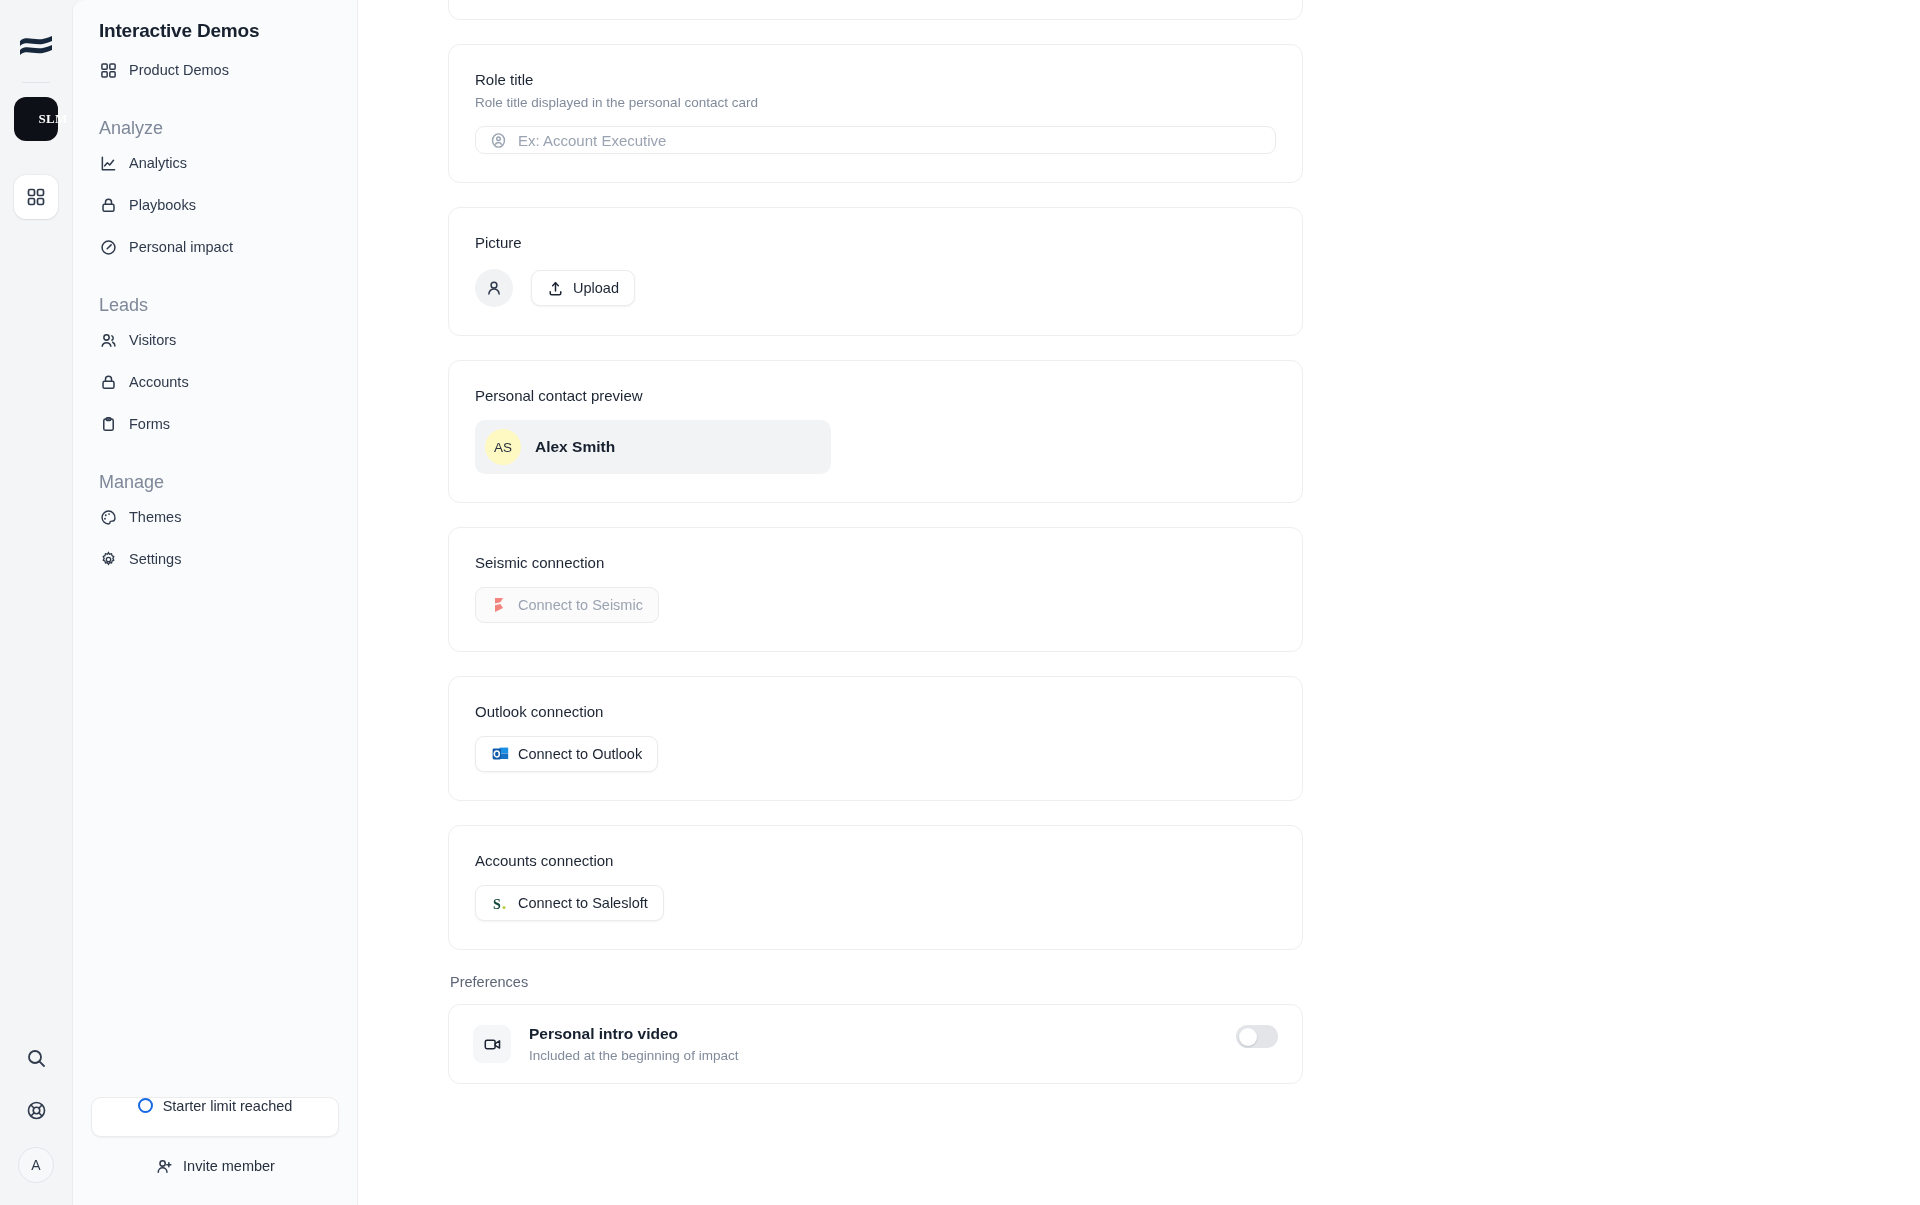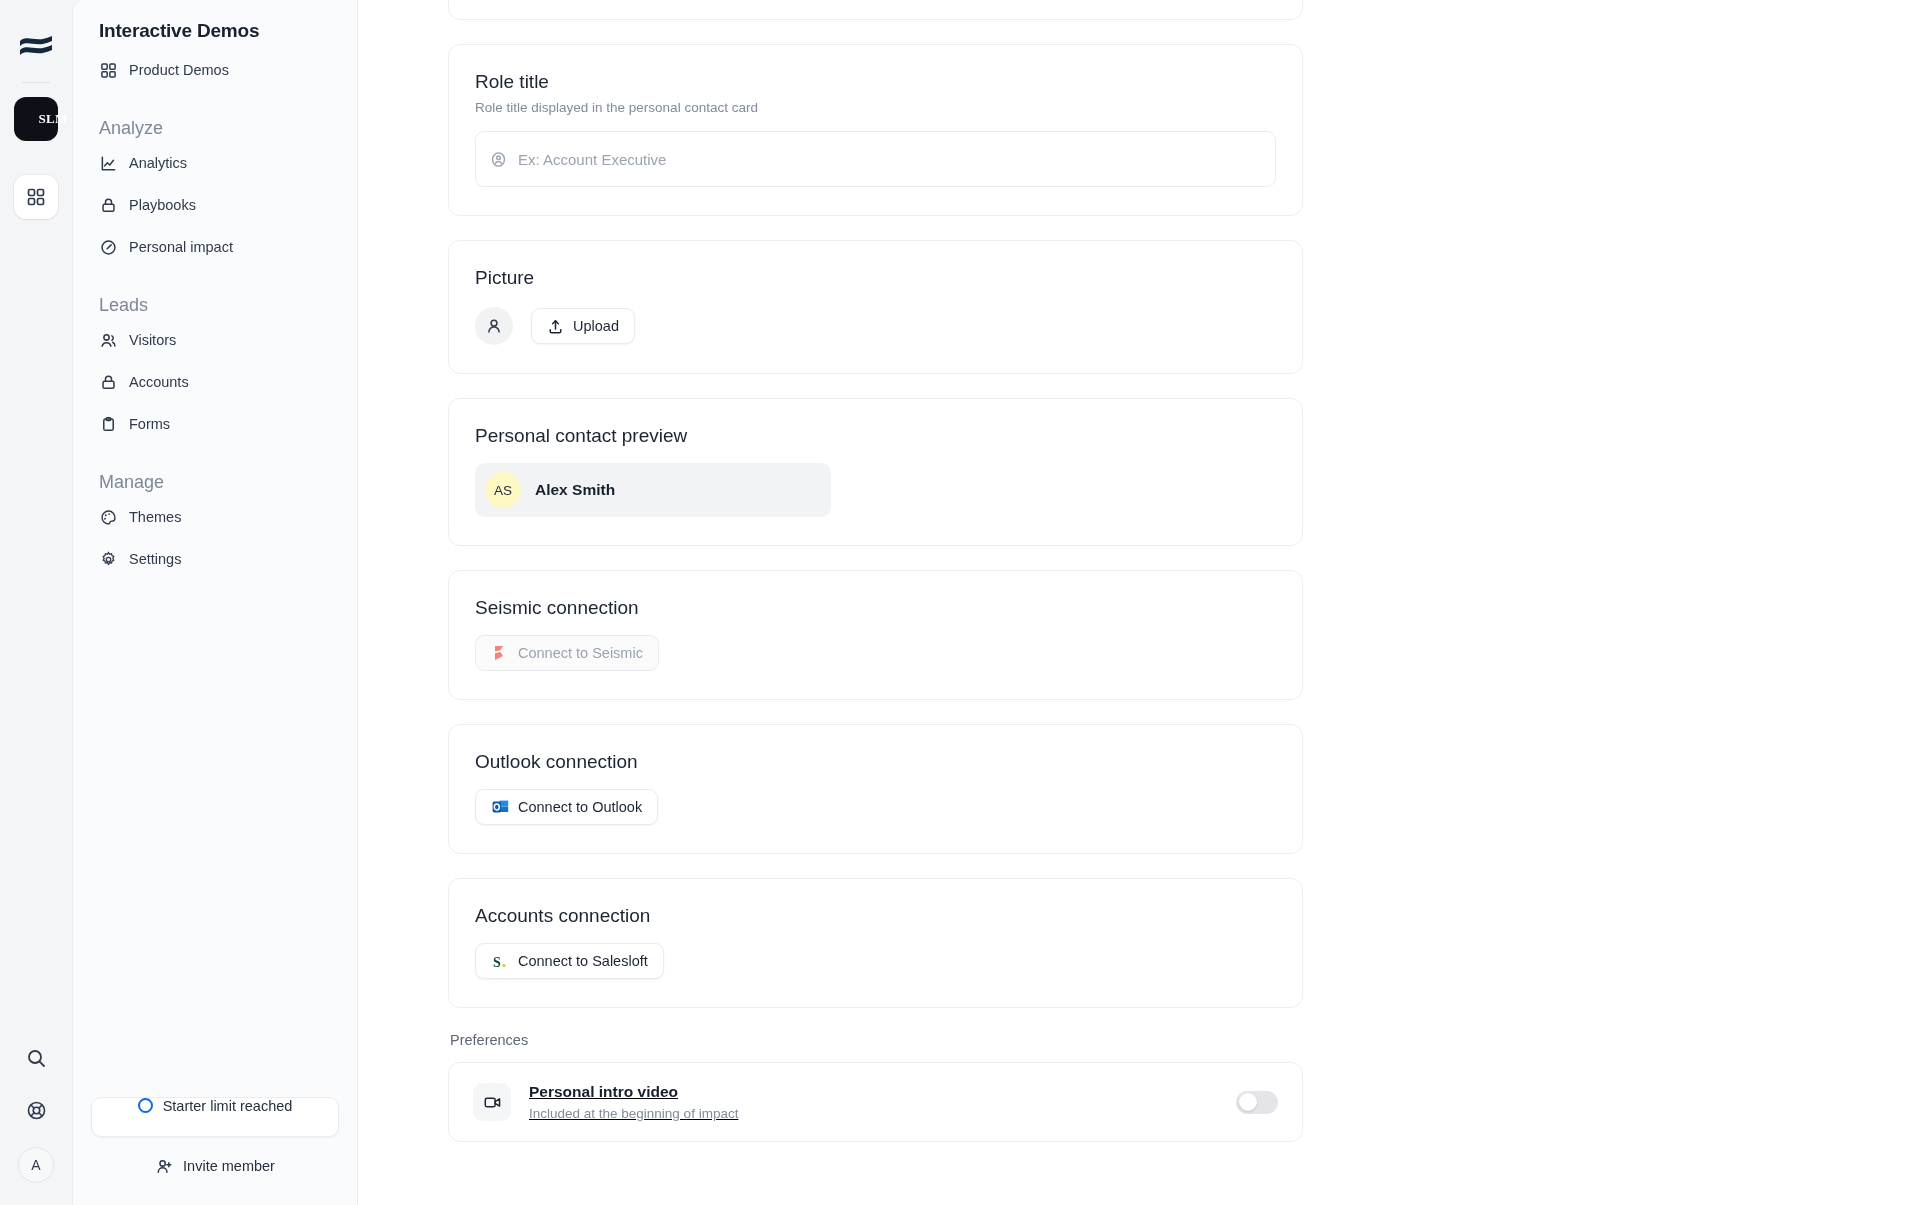--- a/index.html
+++ b/index.html
@@ -93,25 +93,25 @@
   }
   .card-col { width: 855px; margin-left: 90px; }
 
   .card {
     border: 1px solid #eceef0; border-radius: 12px; background: #fff;
     padding: 26px 26px 28px 26px; margin-bottom: 24px;
   }
   .card.clipped {
     margin-top: -84px; height: 104px; margin-bottom: 24px; padding: 0;
   }
-  .card-label { font-size: 19px; color: #1c2533; }
+  .card-label { font-size: 15px; color: #1c2533; }
   .card-sub { font-size: 13.5px; color: #818b9c; margin-top: 7px; }
 
   .text-input {
-    margin-top: 16px; width: 100%; height: 56px;
+    margin-top: 16px; width: 100%; height: 28px;
     border: 1px solid #e9ebee; border-radius: 9px;
     display: flex; align-items: center; gap: 11px; padding: 0 14px;
     background: #fff; cursor: text;
   }
   .text-input .ph { color: #9aa3b1; font-size: 15px; }
 
   .pic-row { display: flex; align-items: center; gap: 18px; margin-top: 18px; }
   .pic-avatar {
     width: 38px; height: 38px; border-radius: 50%; background: #f1f2f4;
     display: flex; align-items: center; justify-content: center;
@@ -132,21 +132,21 @@
     width: 36px; height: 36px; border-radius: 50%; background: #fef9c3;
     display: flex; align-items: center; justify-content: center;
     font-size: 13.5px; color: #28313f;
   }
   .contact-name { font-size: 15.5px; color: #16202e; font-weight: 600; }
 
   .section-label { font-size: 14.5px; color: #5d6676; margin: 4px 0 14px 2px; }
 
   .pref-card {
     border: 1px solid #eceef0; border-radius: 12px; background: #fff;
-    padding: 20px 24px; display: flex; align-items: center; gap: 18px; text-decoration: underline;
+    padding: 20px 24px; display: flex; align-items: flex-start; gap: 18px;
   }
   .pref-icon {
     width: 38px; height: 38px; border-radius: 9px; background: #f5f6f8;
     display: flex; align-items: center; justify-content: center; flex: 0 0 38px;
   }
   .pref-text { flex: 1 1 auto; }
   .pref-title { font-size: 15.5px; color: #16202e; font-weight: 600; }
   .pref-sub { font-size: 13.5px; color: #818b9c; margin-top: 5px; }
   .toggle {
     width: 42px; height: 23px; border-radius: 12px; background: #e3e5e9;

